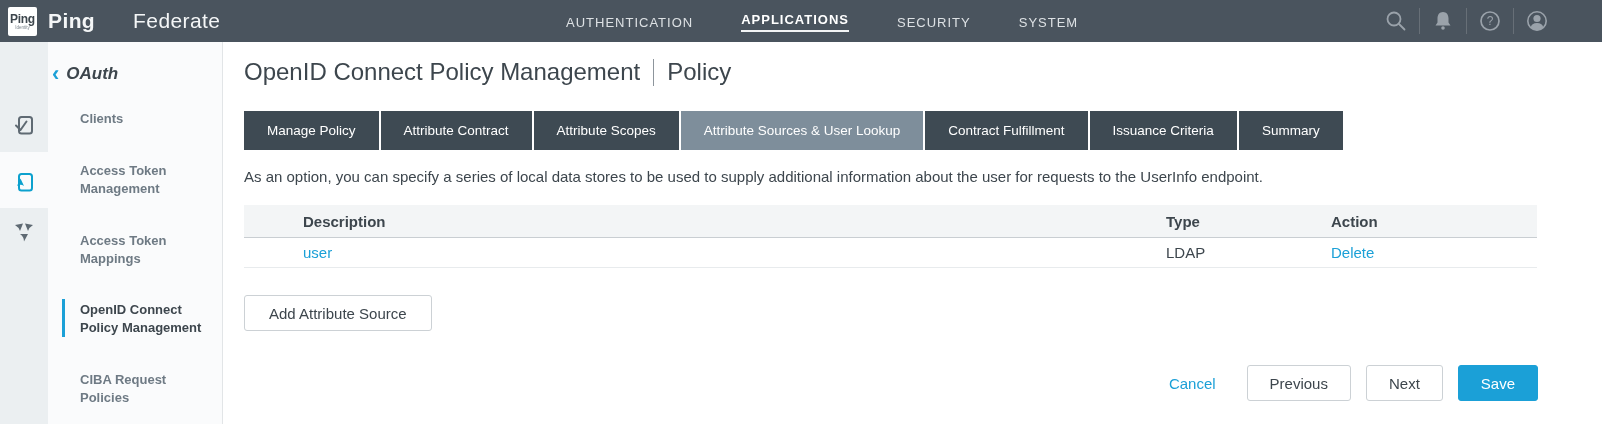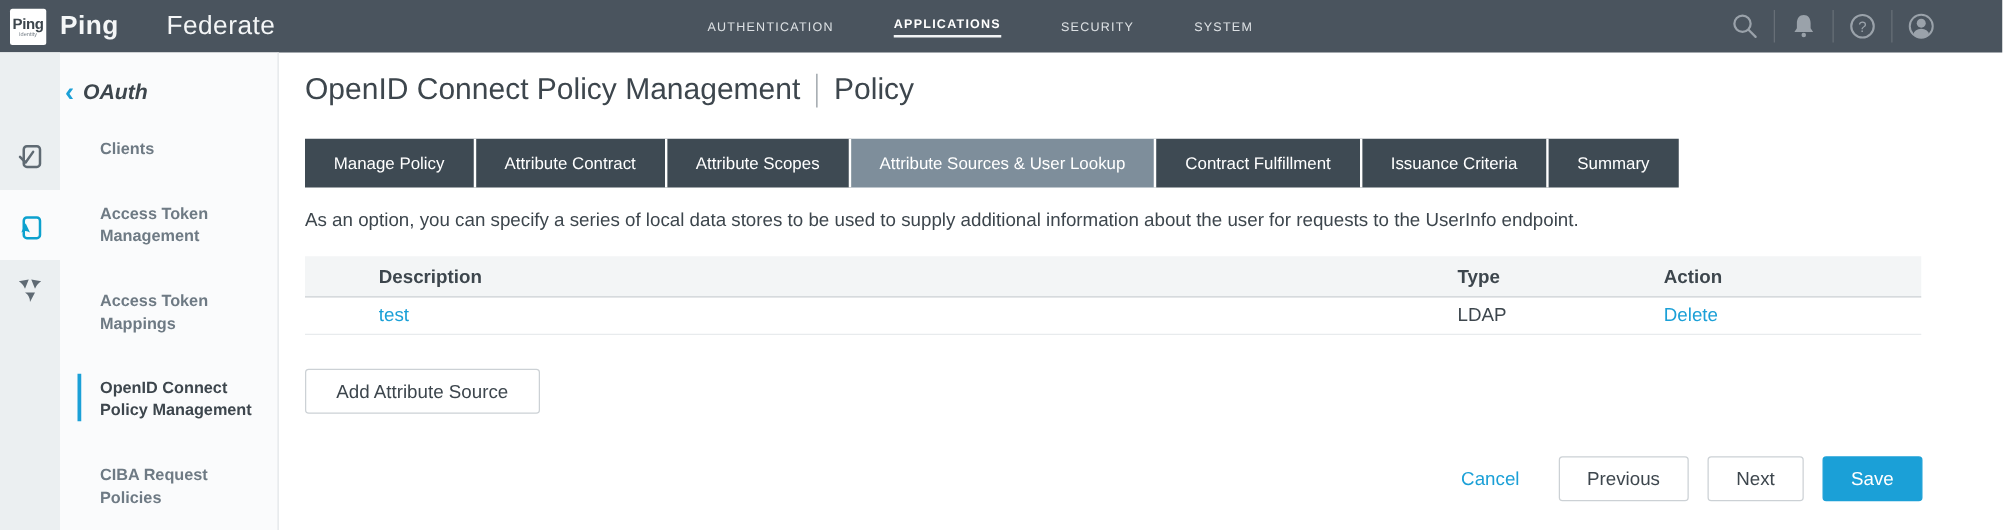--- a/index.html
+++ b/index.html
@@ -8,21 +8,21 @@
 
   
   #header { position:absolute; left:0; top:0; width:1602px; height:42px; background:#4a545e; display:flex; align-items:center; }
   #logo-box { position:absolute; left:8px; top:7px; width:29px; height:29px; background:#fff; border-radius:2px; display:flex; flex-direction:column; align-items:center; justify-content:center; }
   #logo-box .logo-main { font-size:12px; font-weight:bold; color:#3d464d; line-height:11px; letter-spacing:-0.3px; }
   #logo-box .logo-sub { font-size:4.5px; color:#7a838b; line-height:5px; }
   #brand { position:absolute; left:48px; top:0; height:42px; display:flex; align-items:center; font-size:21px; color:#f4f6f7; letter-spacing:0.4px; }
   #brand .b1 { font-weight:bold; }
   #brand .b2 { font-weight:normal;padding-left:38px; }
   #main-nav { position:absolute; left:566px; top:0; height:42px; display:flex; align-items:center; gap:48px; }
-  .nav-item { font-size:10px; letter-spacing:1px; color:#dde1e4; cursor:pointer; padding-top:2px; }
+  .nav-item { font-size:13px; letter-spacing:1px; color:#dde1e4; cursor:pointer; padding-top:2px; }
   .nav-item.active { font-weight:bold; color:#fff; border-bottom:2px solid #f2f4f5; padding-bottom:3px; }
   #header-actions { position:absolute; right:42px; top:0; height:42px; display:flex; align-items:center; }
   .h-icon { width:24px; height:24px; margin:0 11px; display:flex; align-items:center; justify-content:center; cursor:pointer; }
   .h-divider { width:1px; height:26px; background:rgba(255,255,255,0.16); }
 
   
   #sidebar { position:absolute; left:0; top:42px; width:223px; height:382px; background:#fafbfc; border-right:1px solid #e2e5e7; }
   .strip-block { position:absolute; left:0; width:48px; background:#ebeff1; }
   .strip-icon { position:absolute; left:13px; width:22px; height:22px; }
   #oauth-header { position:absolute; left:52px; top:22px; display:flex; align-items:center; cursor:pointer; }
@@ -170,21 +170,21 @@
 
   <div id="description">As an option, you can specify a series of local data stores to be used to supply additional information about the user for requests to the UserInfo endpoint.</div>
 
   <div id="table">
     <div class="t-header">
       <div class="c-desc">Description</div>
       <div class="c-type">Type</div>
       <div class="c-action">Action</div>
     </div>
     <div class="t-row">
-      <div class="c-desc"><a class="link">test</a></div>
+      <div class="c-desc"><a class="link">user</a></div>
       <div class="c-type">LDAP</div>
       <div class="c-action"><a class="link">Delete</a></div>
     </div>
   </div>
 
   <button id="add-attr-btn">Add Attribute Source</button>
 
   <div id="footer">
     <a class="link" id="cancel-link">Cancel</a>
     <button class="f-btn">Previous</button>

